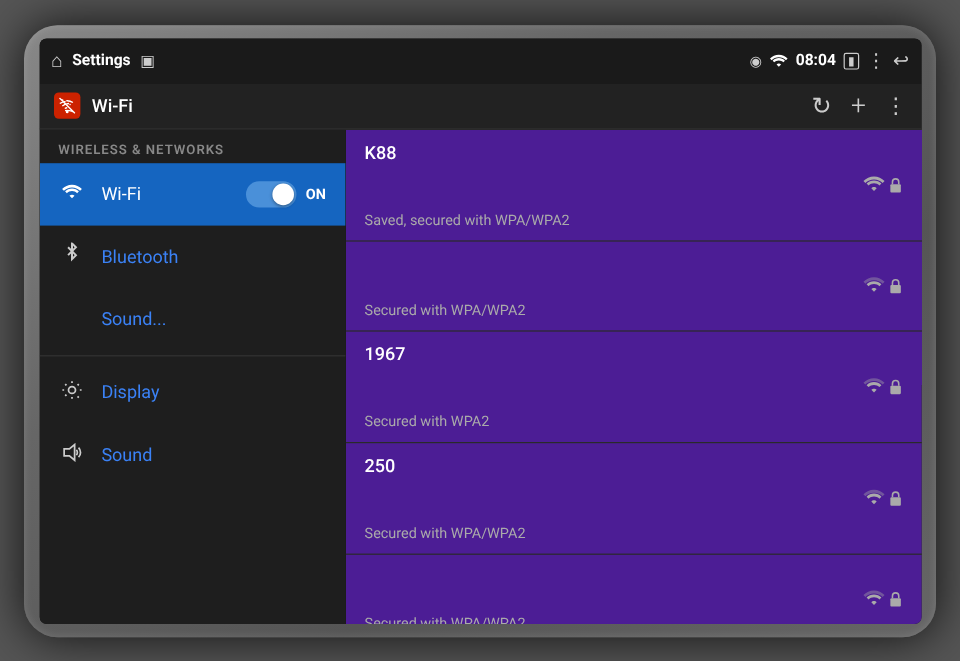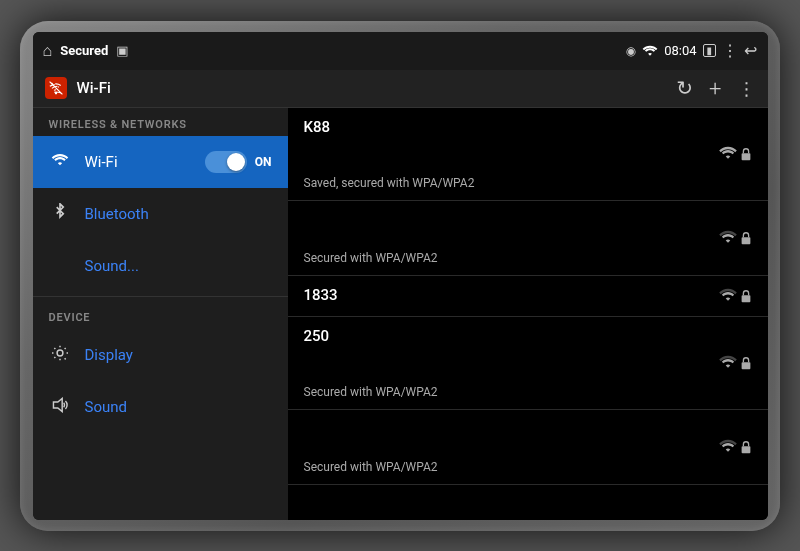--- a/index.html
+++ b/index.html
@@ -68,21 +68,21 @@
     }
 
     .nav-icon {
       color: #ccc;
       font-size: 16px;
     }
 
     .time-text {
       font-size: 13px;
       color: #fff;
-      font-weight: normal;
+      font-weight: bold;
     }
 
     
     .wifi-bar {
       height: 38px;
       background: #222;
       display: flex;
       align-items: center;
       padding: 0 12px;
       justify-content: space-between;
@@ -218,21 +218,21 @@
 
     .divider {
       height: 1px;
       background: #333;
       margin: 4px 0;
     }
 
     
     .right-panel {
       flex: 1;
-      background: #000000;
+      background: #4c1d95;
       overflow-y: auto;
     }
 
     .wifi-network-item {
       display: flex;
       align-items: center;
       padding: 10px 16px;
       border-bottom: 1px solid #2a2a2a;
       cursor: pointer;
       gap: 12px;
@@ -264,21 +264,21 @@
   </style>
 </head>
 <body>
 
 <div class="device-frame">
   <div class="screen">
 
     <div class="status-bar">
       <div class="status-left">
         <span class="nav-icon">⌂</span>
-        <span class="status-center">Secured</span>
+        <span class="status-center">Settings</span>
         <span class="nav-icon" style="font-size:13px;">▣</span>
       </div>
       <div class="status-right">
         <span style="font-size:12px; color:#ccc;">◉</span>
 
         <svg width="16" height="12" viewBox="0 0 24 18" fill="white">
           <path d="M12 4C8.5 4 5.3 5.4 3 7.7L1 5.7C3.8 2.9 7.7 1 12 1s8.2 1.9 11 4.7l-2 2C18.7 5.4 15.5 4 12 4z"></path>
           <path d="M12 8c-2.2 0-4.2.9-5.7 2.3L4.3 8.3C6.3 6.3 9 5 12 5s5.7 1.3 7.7 3.3l-2 2C16.2 8.9 14.2 8 12 8z"></path>
           <path d="M12 12c-1.1 0-2.1.5-2.8 1.2L12 16l2.8-2.8C14.1 12.5 13.1 12 12 12z"></path>
         </svg>
@@ -337,21 +337,20 @@
           <span class="item-label">Bluetooth</span>
         </div>
 
         <div class="sidebar-item">
           <span class="item-icon"></span>
           <span class="item-label">Sound...</span>
         </div>
 
         <div class="divider"></div>
 
-        <div class="section-header">DEVICE</div>
 
         <div class="sidebar-item">
           <span class="item-icon">
             <svg width="18" height="16" viewBox="0 0 24 22" fill="none" stroke="#ccc" stroke-width="2">
               <circle cx="12" cy="11" r="4"></circle>
               <path d="M12 1v2M12 19v2M4.22 4.22l1.42 1.42M18.36 18.36l1.42 1.42M1 11h2M21 11h2M4.22 17.78l1.42-1.42M18.36 5.64l1.42-1.42"></path>
             </svg>
           </span>
           <span class="item-label">Display</span>
         </div>
@@ -401,21 +400,22 @@
             </svg>
             <svg width="12" height="14" viewBox="0 0 12 16" fill="#aaa">
               <rect x="1" y="7" width="10" height="8" rx="1"></rect>
               <path d="M3 7V5a3 3 0 016 0v2" fill="none" stroke="#aaa" stroke-width="1.5"></path>
             </svg>
           </div>
         </div>
 
         <div class="wifi-network-item">
           <div class="network-info">
-            <div class="network-name">1833</div>
+            <div class="network-name">1967</div>
+            <div class="network-status">Secured with WPA2</div>
           </div>
           <div class="wifi-lock-container">
             <svg width="20" height="16" viewBox="0 0 24 20" fill="#aaa">
               <path d="M12 4C8.5 4 5.3 5.4 3 7.7L1 5.7C3.8 2.9 7.7 1 12 1s8.2 1.9 11 4.7l-2 2C18.7 5.4 15.5 4 12 4z" opacity="0.4"></path>
               <path d="M12 8c-2.2 0-4.2.9-5.7 2.3L4.3 8.3C6.3 6.3 9 5 12 5s5.7 1.3 7.7 3.3l-2 2C16.2 8.9 14.2 8 12 8z"></path>
               <path d="M12 12c-1.1 0-2.1.5-2.8 1.2L12 16l2.8-2.8C14.1 12.5 13.1 12 12 12z"></path>
             </svg>
             <svg width="12" height="14" viewBox="0 0 12 16" fill="#aaa">
               <rect x="1" y="7" width="10" height="8" rx="1"></rect>
               <path d="M3 7V5a3 3 0 016 0v2" fill="none" stroke="#aaa" stroke-width="1.5"></path>

